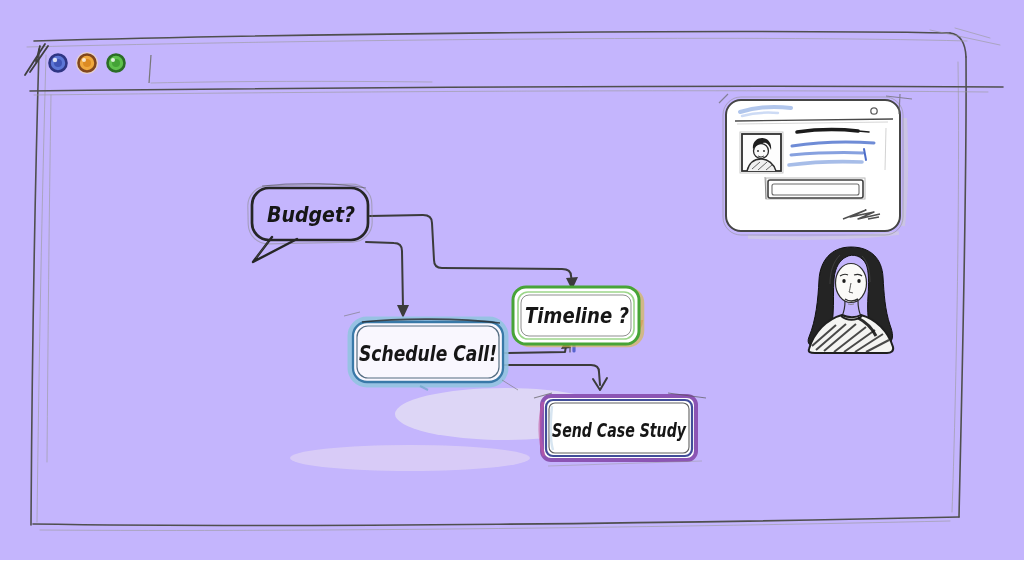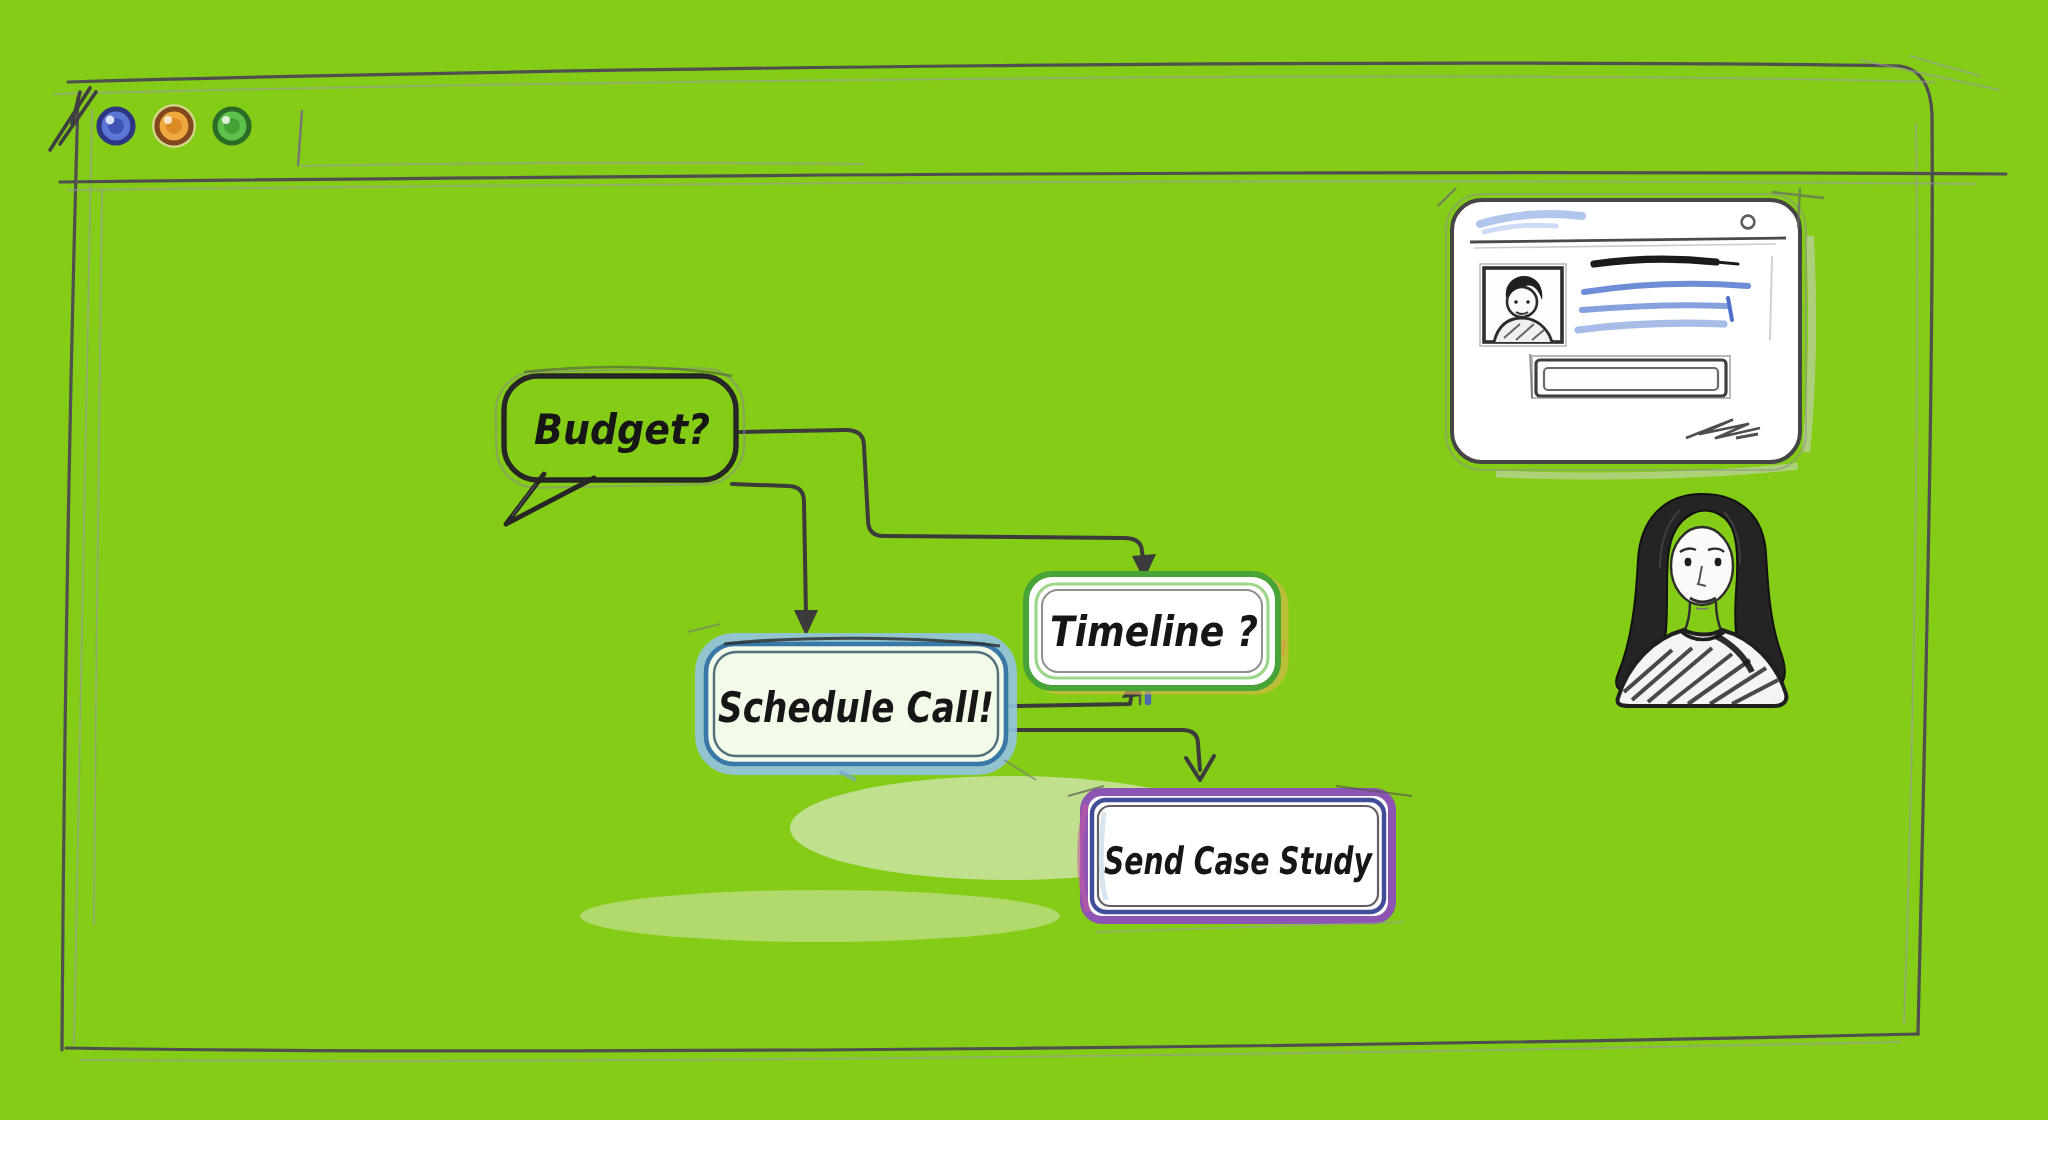--- a/index.html
+++ b/index.html
@@ -1,16 +1,16 @@
 <!DOCTYPE html>
 <html><head>
 <meta charset="utf-8">
 <style>
   html,body{margin:0;padding:0;background:#ffffff;}
-  .stage{position:relative;width:1024px;height:560px;background:#84cc16;overflow:hidden;
+  .stage{position:relative;width:1024px;height:560px;background:#c4b5fd;overflow:hidden;
          font-family:"DejaVu Sans", sans-serif;}
   svg{position:absolute;left:0;top:0;}
   .pencil{fill:none;stroke:#4f4f4f;stroke-width:1.6;stroke-linecap:round;stroke-linejoin:round;}
   .pencil-faint{fill:none;stroke:#9a9a9a;stroke-width:1;stroke-linecap:round;opacity:.6;}
   .ink{fill:none;stroke:#262626;stroke-linecap:round;stroke-linejoin:round;}
   .edge{fill:none;stroke:#3b3b3b;stroke-width:2;stroke-linecap:round;stroke-linejoin:round;}
   .ehead{fill:#3b3b3b;stroke:none;}
   .label{font-family:"DejaVu Sans", sans-serif;font-style:italic;font-weight:600;fill:#161616;}
 </style>
 </head>

